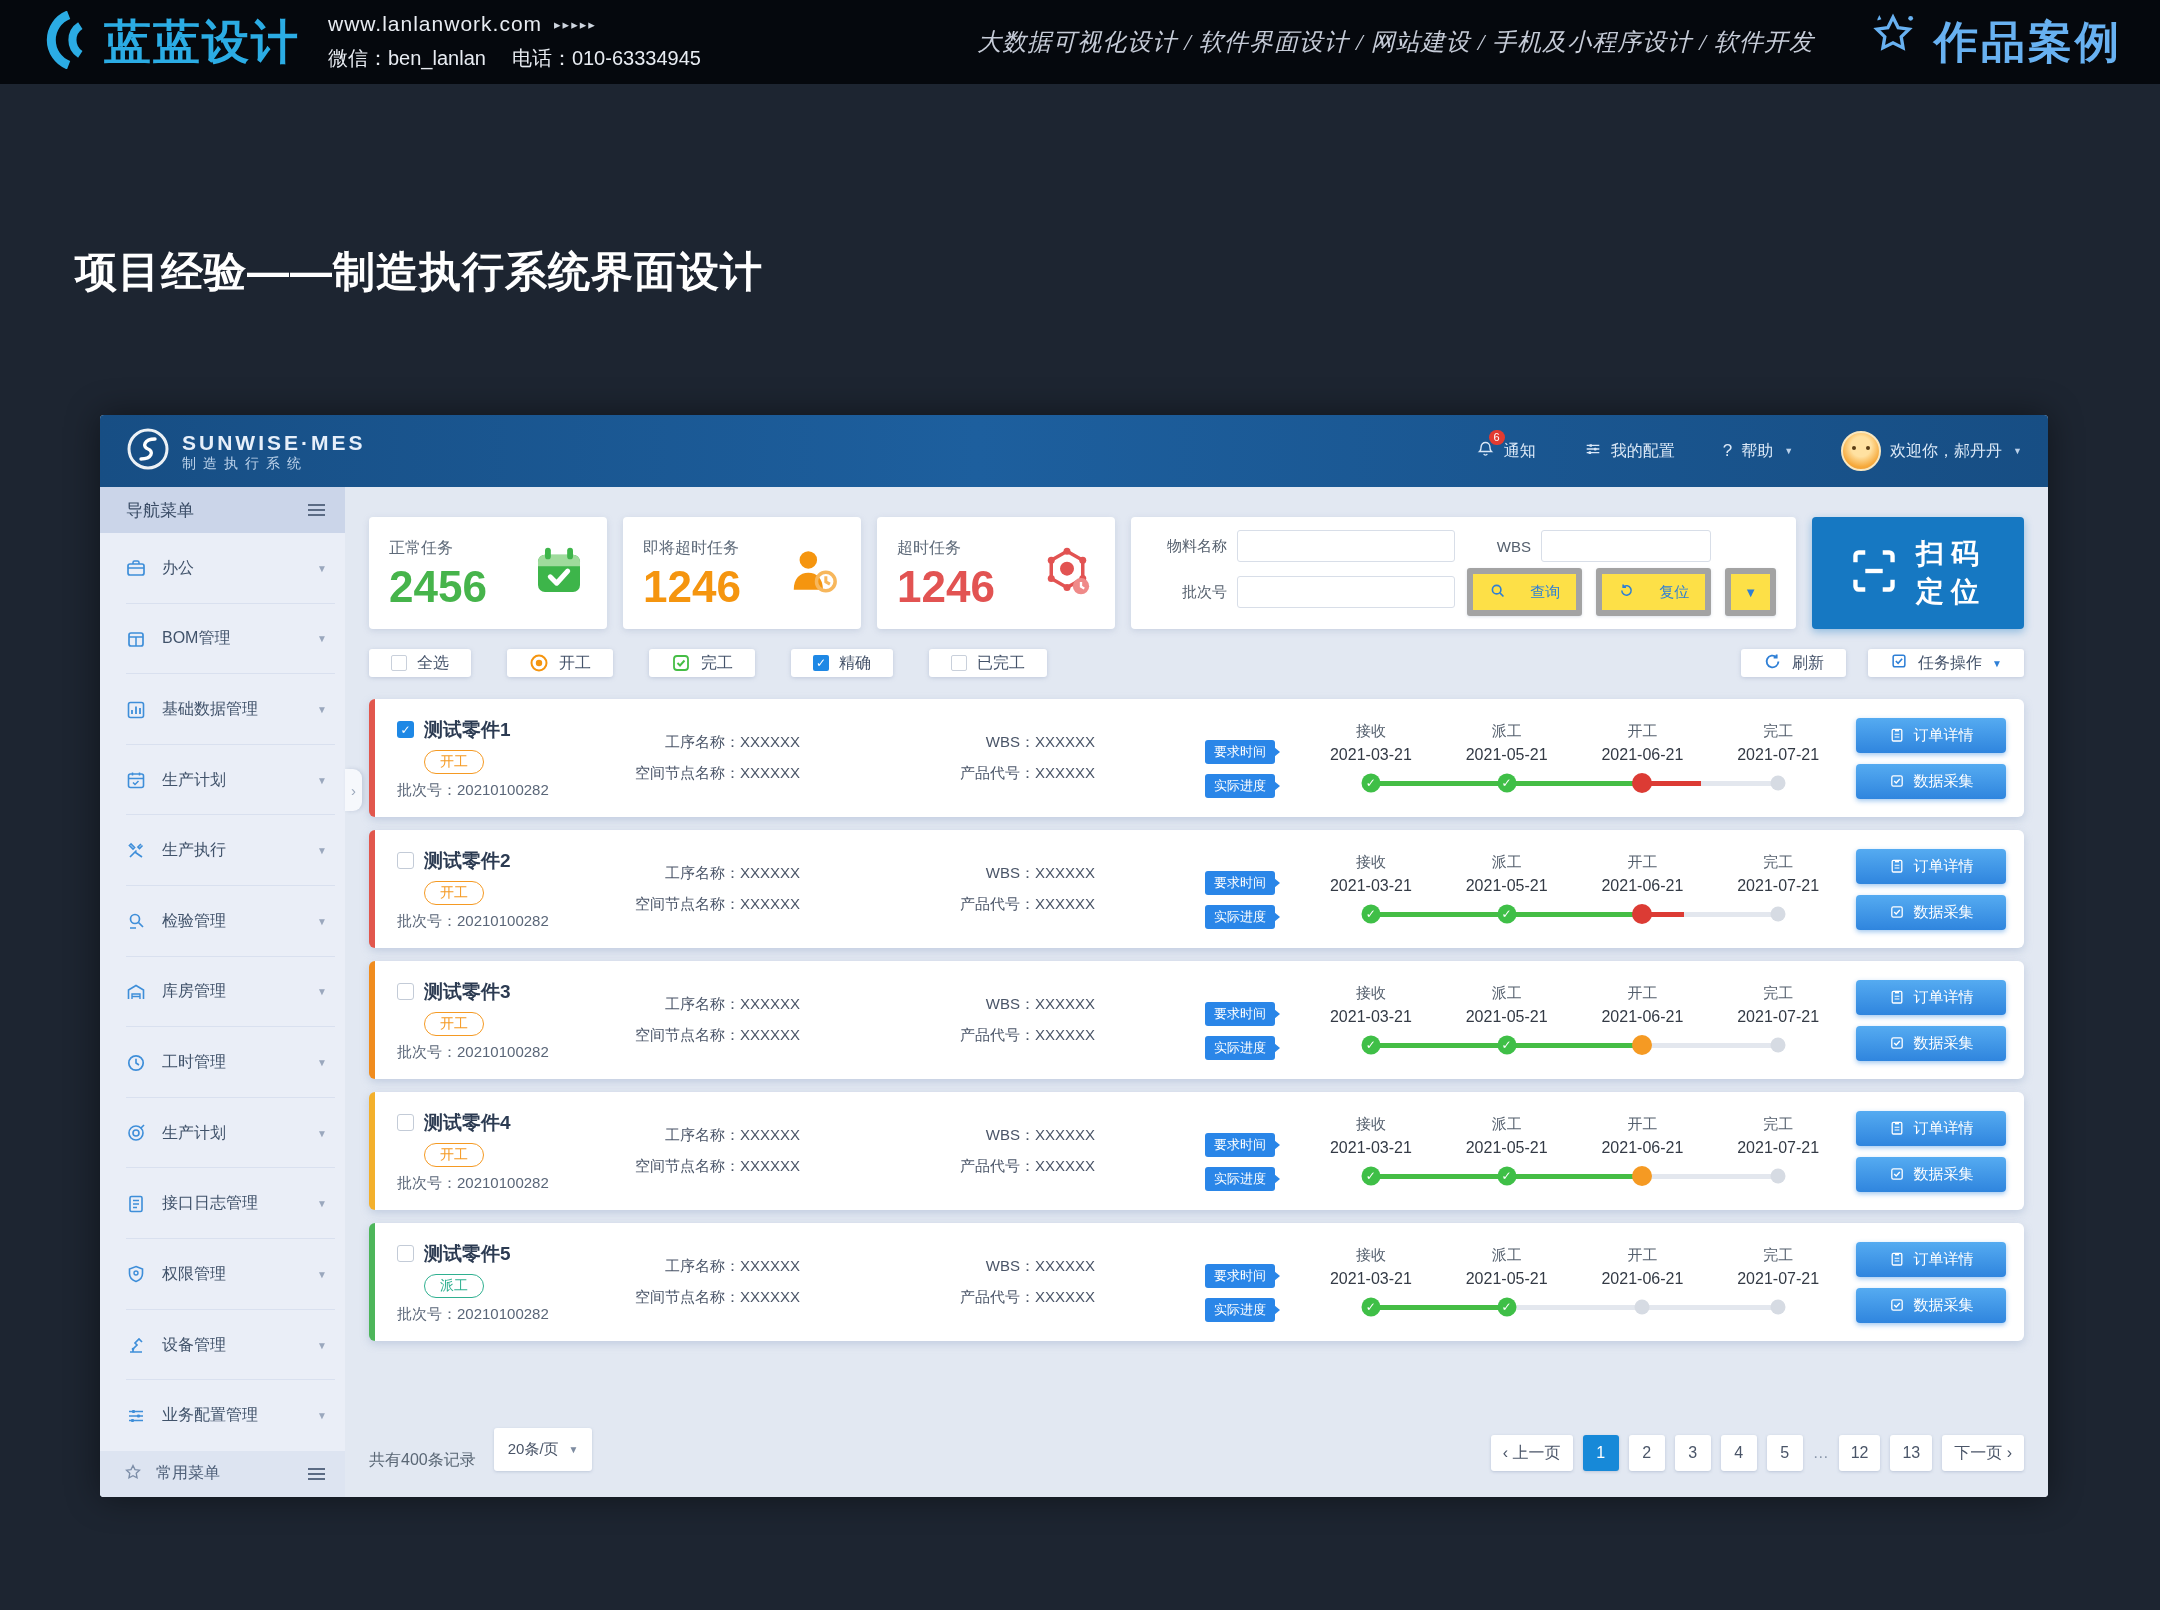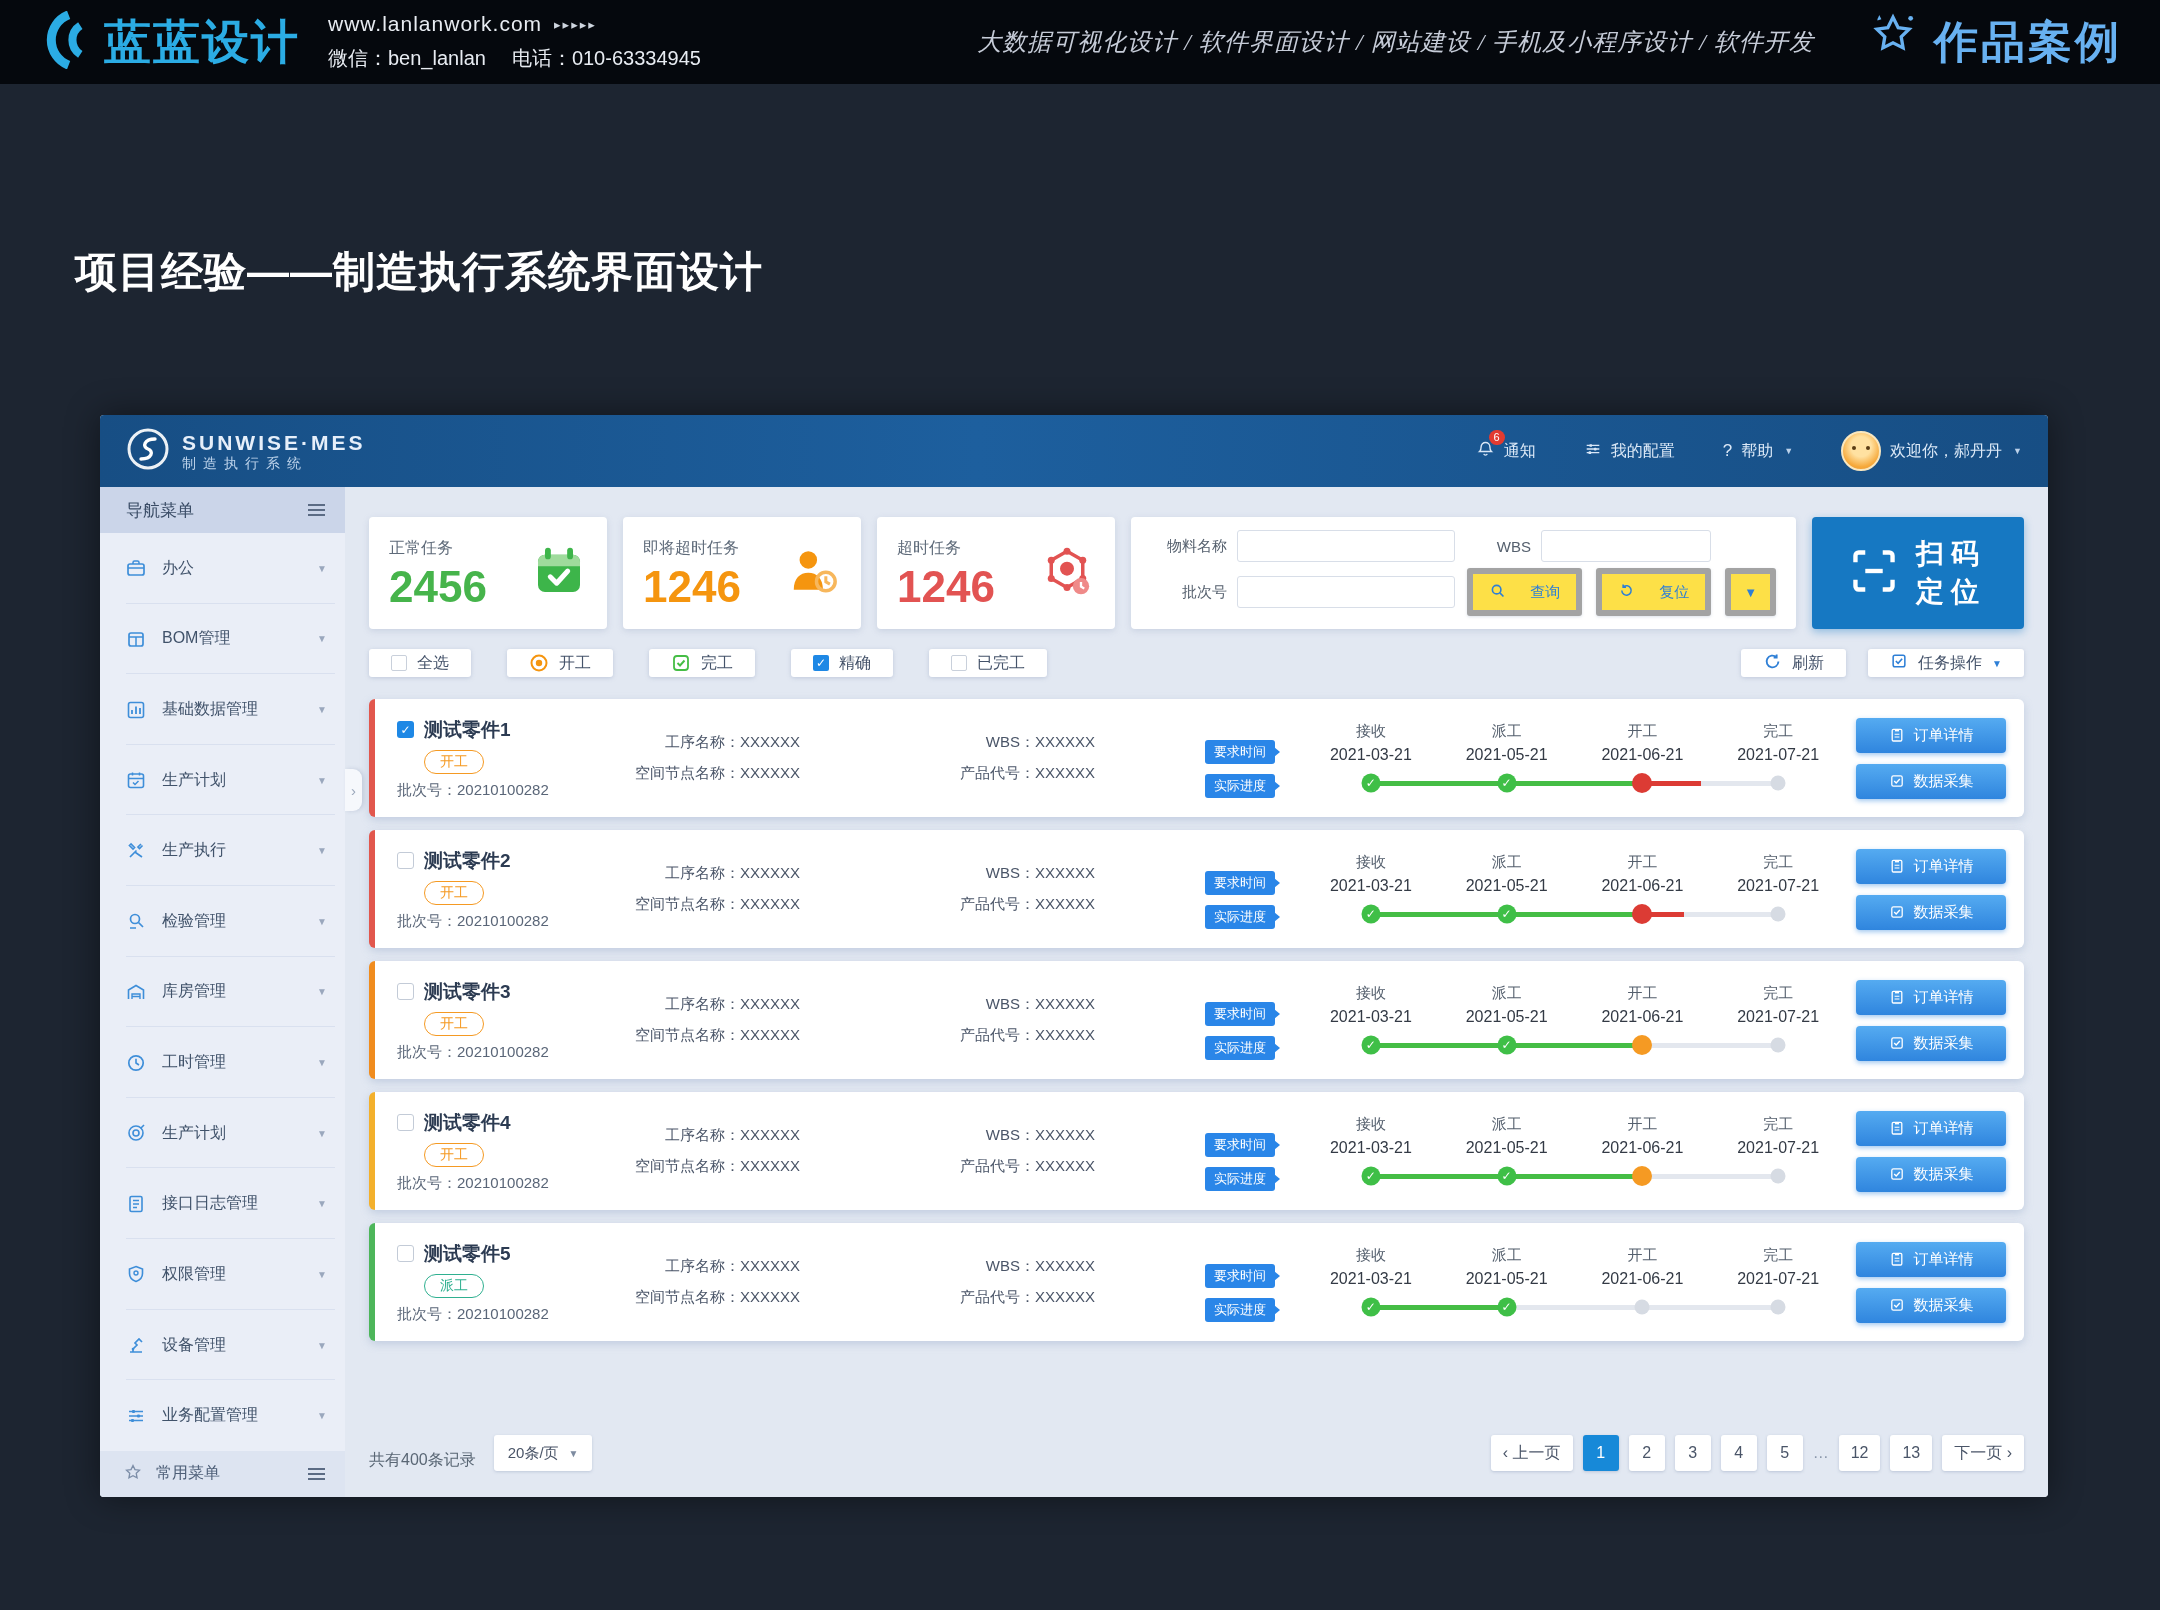--- a/index.html
+++ b/index.html
@@ -121,21 +121,21 @@
   .dot.check{width:19px;height:19px;background:#3fbf47;}
   .dot.red{width:20px;height:20px;background:#dc3b34;}
   .dot.orange{width:20px;height:20px;background:#f59a23;}
   .dot.gray{width:15px;height:15px;background:#d6dbe3;}
   .t-colE{width:150px;flex:0 0 150px;display:flex;flex-direction:column;gap:11px;}
   .act-btn{height:35px;border-radius:4px;background:linear-gradient(180deg,#55abf1,#2f85de);color:#fff;font-size:15px;
        display:flex;align-items:center;justify-content:center;gap:9px;cursor:pointer;box-shadow:0 2px 5px rgba(47,133,222,.45);}
   
   .pagination{margin-top:auto;margin-bottom:26px;display:flex;align-items:flex-end;flex:0 0 36px;}
   .total{font-size:16px;color:#5a6775;}
-  .size-chip{margin-left:18px;height:36px;background:#fff;border-radius:3px;box-shadow:0 1px 3px rgba(140,155,185,.4);
+  .size-chip{margin-left:18px;height:43px;background:#fff;border-radius:3px;box-shadow:0 1px 3px rgba(140,155,185,.4);
        display:flex;align-items:center;gap:10px;padding:0 14px;font-size:15px;color:#4a5568;cursor:pointer;}
   .pages{margin-left:auto;display:flex;gap:10px;align-items:center;}
   .page-btn{min-width:36px;height:36px;background:#fff;border-radius:3px;box-shadow:0 1px 3px rgba(140,155,185,.45);
        display:flex;align-items:center;justify-content:center;font-size:16px;color:#4a5568;padding:0 12px;
        box-sizing:border-box;cursor:pointer;}
   .page-btn.active{background:#1789d8;color:#fff;}
   .page-ellipsis{color:#8a97ab;font-size:16px;}
 </style>
 </head>
 <body>

